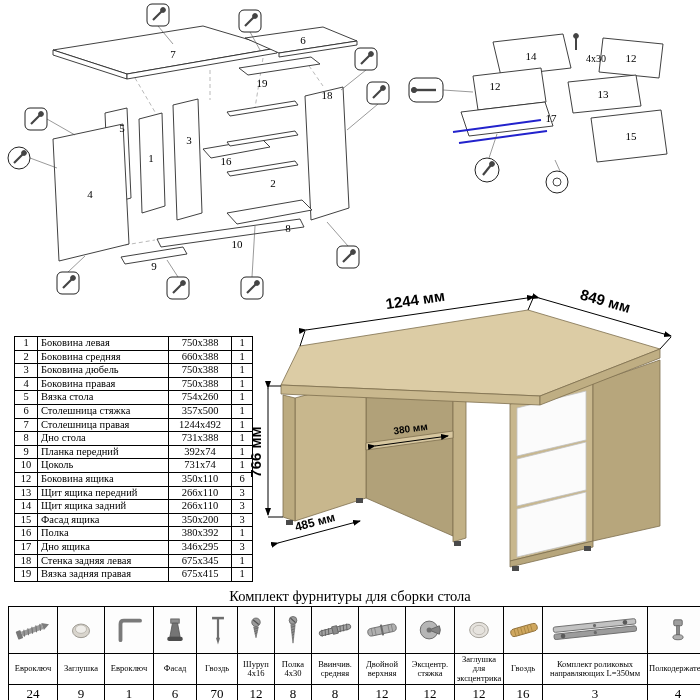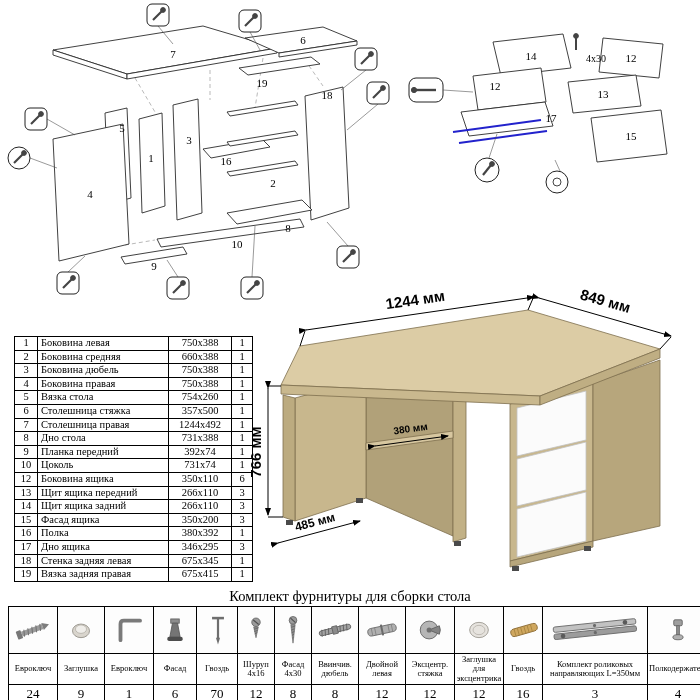--- a/index.html
+++ b/index.html
@@ -481,23 +481,23 @@
             </svg>
           </td>
         </tr>
       <tr>
           <td class="hw-name-cell">Евроключ</td>
           <td class="hw-name-cell">Заглушка</td>
           <td class="hw-name-cell">Евроключ</td>
           <td class="hw-name-cell">Фасад</td>
           <td class="hw-name-cell">Гвоздь</td>
           <td class="hw-name-cell">Шуруп 4x16</td>
-          <td class="hw-name-cell">Фасад 4x30</td>
-          <td class="hw-name-cell">Ввинчив. дюбель</td>
-          <td class="hw-name-cell">Двойной левая</td>
+          <td class="hw-name-cell">Полка 4x30</td>
+          <td class="hw-name-cell">Ввинчив. средняя</td>
+          <td class="hw-name-cell">Двойной верхняя</td>
           <td class="hw-name-cell">Эксцентр. стяжка</td>
           <td class="hw-name-cell">Заглушка для эксцентрика</td>
           <td class="hw-name-cell">Гвоздь</td>
           <td class="hw-name-cell">Комплект роликовых направляющих L=350мм</td>
           <td class="hw-name-cell">Полкодержатель</td>
         </tr>
       <tr>
           <td class="hw-qty-cell">24</td>
           <td class="hw-qty-cell">9</td>
           <td class="hw-qty-cell">1</td>

